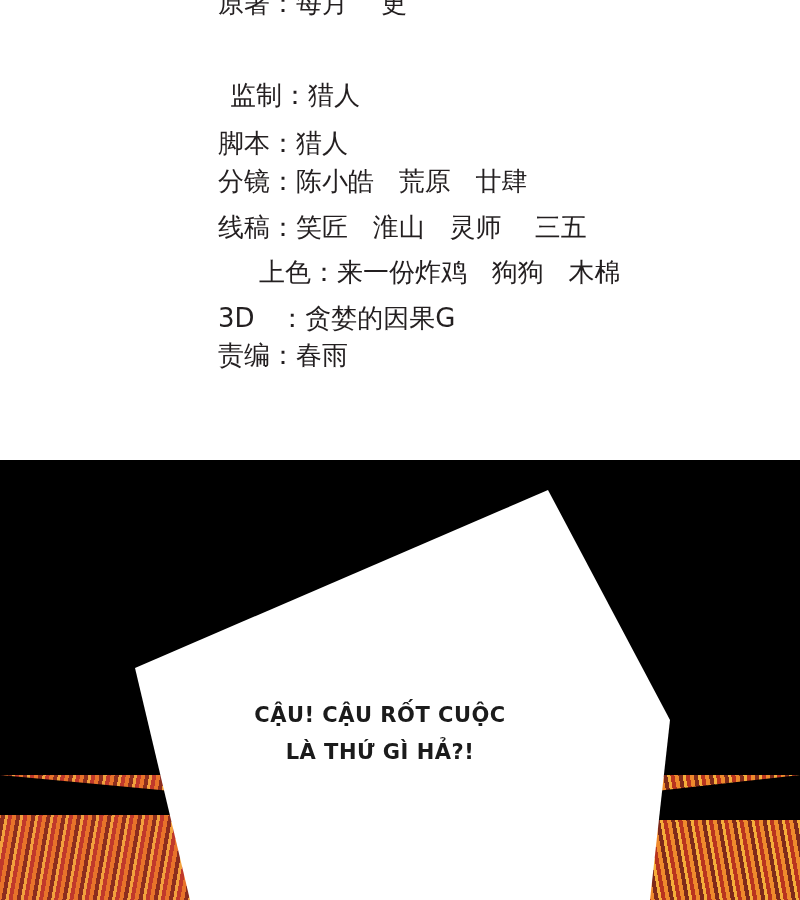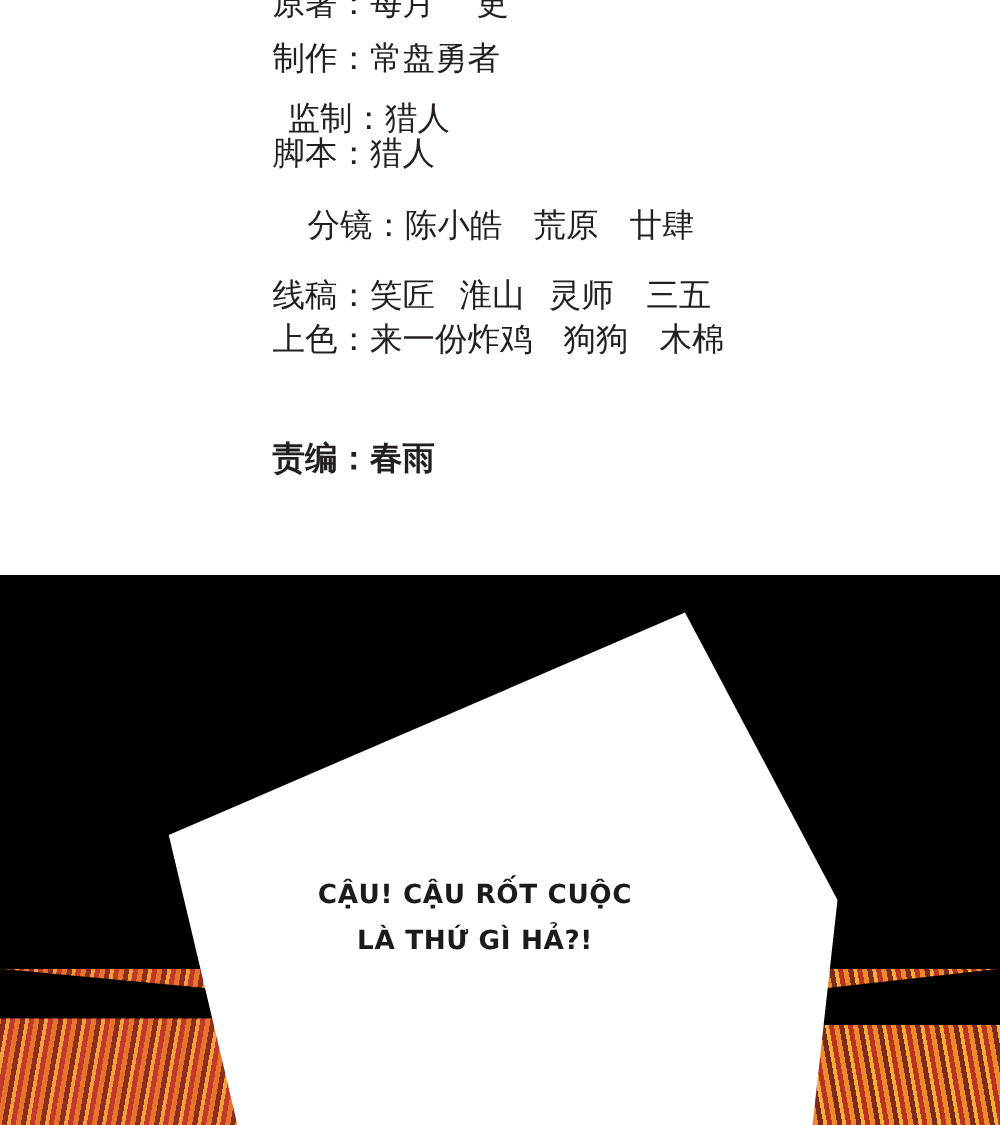--- a/index.html
+++ b/index.html
@@ -138,27 +138,27 @@
   }
   .speech-text .l2 { display: block; text-align: center; }
 </style>
 </head>
 <body>
 
 <div id="page">
 
   <div class="credits">
     <div class="credit-line" style="top:-12px;">原著：每月    更</div>
-    <div class="credit-line" style="top:32px;">制作：常盘勇者</div>
     <div class="credit-line" style="top:80px;margin-left:12px;">监制：猎人</div>
-    <div class="credit-line" style="top:108px;">脚本：猎人</div>
-    <div class="credit-line" style="top:166px;margin-left:28px;">分镜：陈小皓   荒原   廿肆</div>
-    <div class="credit-line" style="top:222px;font-family:Liberation Serif, serif;">线稿：笑匠   淮山   灵师    三五</div>
-    <div class="credit-line" style="top:257px;">上色：来一份炸鸡   狗狗   木棉</div>
-    <div class="credit-line" style="top:352px;font-weight:bold;">责编：春雨</div>
+    <div class="credit-line" style="top:128px;">脚本：猎人</div>
+    <div class="credit-line" style="top:166px;">分镜：陈小皓   荒原   廿肆</div>
+    <div class="credit-line" style="top:212px;">线稿：笑匠   淮山   灵师    三五</div>
+    <div class="credit-line" style="top:257px;margin-left:41px;">上色：来一份炸鸡   狗狗   木棉</div>
+    <div class="credit-line" style="top:303px;">3D   ：贪婪的因果G</div>
+    <div class="credit-line" style="top:340px;">责编：春雨</div>
   </div>
 
   <div class="panel">
 
     <div class="streaks">
       <div class="band band-left"></div>
       <div class="band band-mid"></div>
       <div class="band band-right"></div>
 
       <div class="black-wedge" style="left:0;bottom:85px;width:235px;height:40px;clip-path:polygon(0 0,235px 22px,235px 40px,0 40px);"></div>

